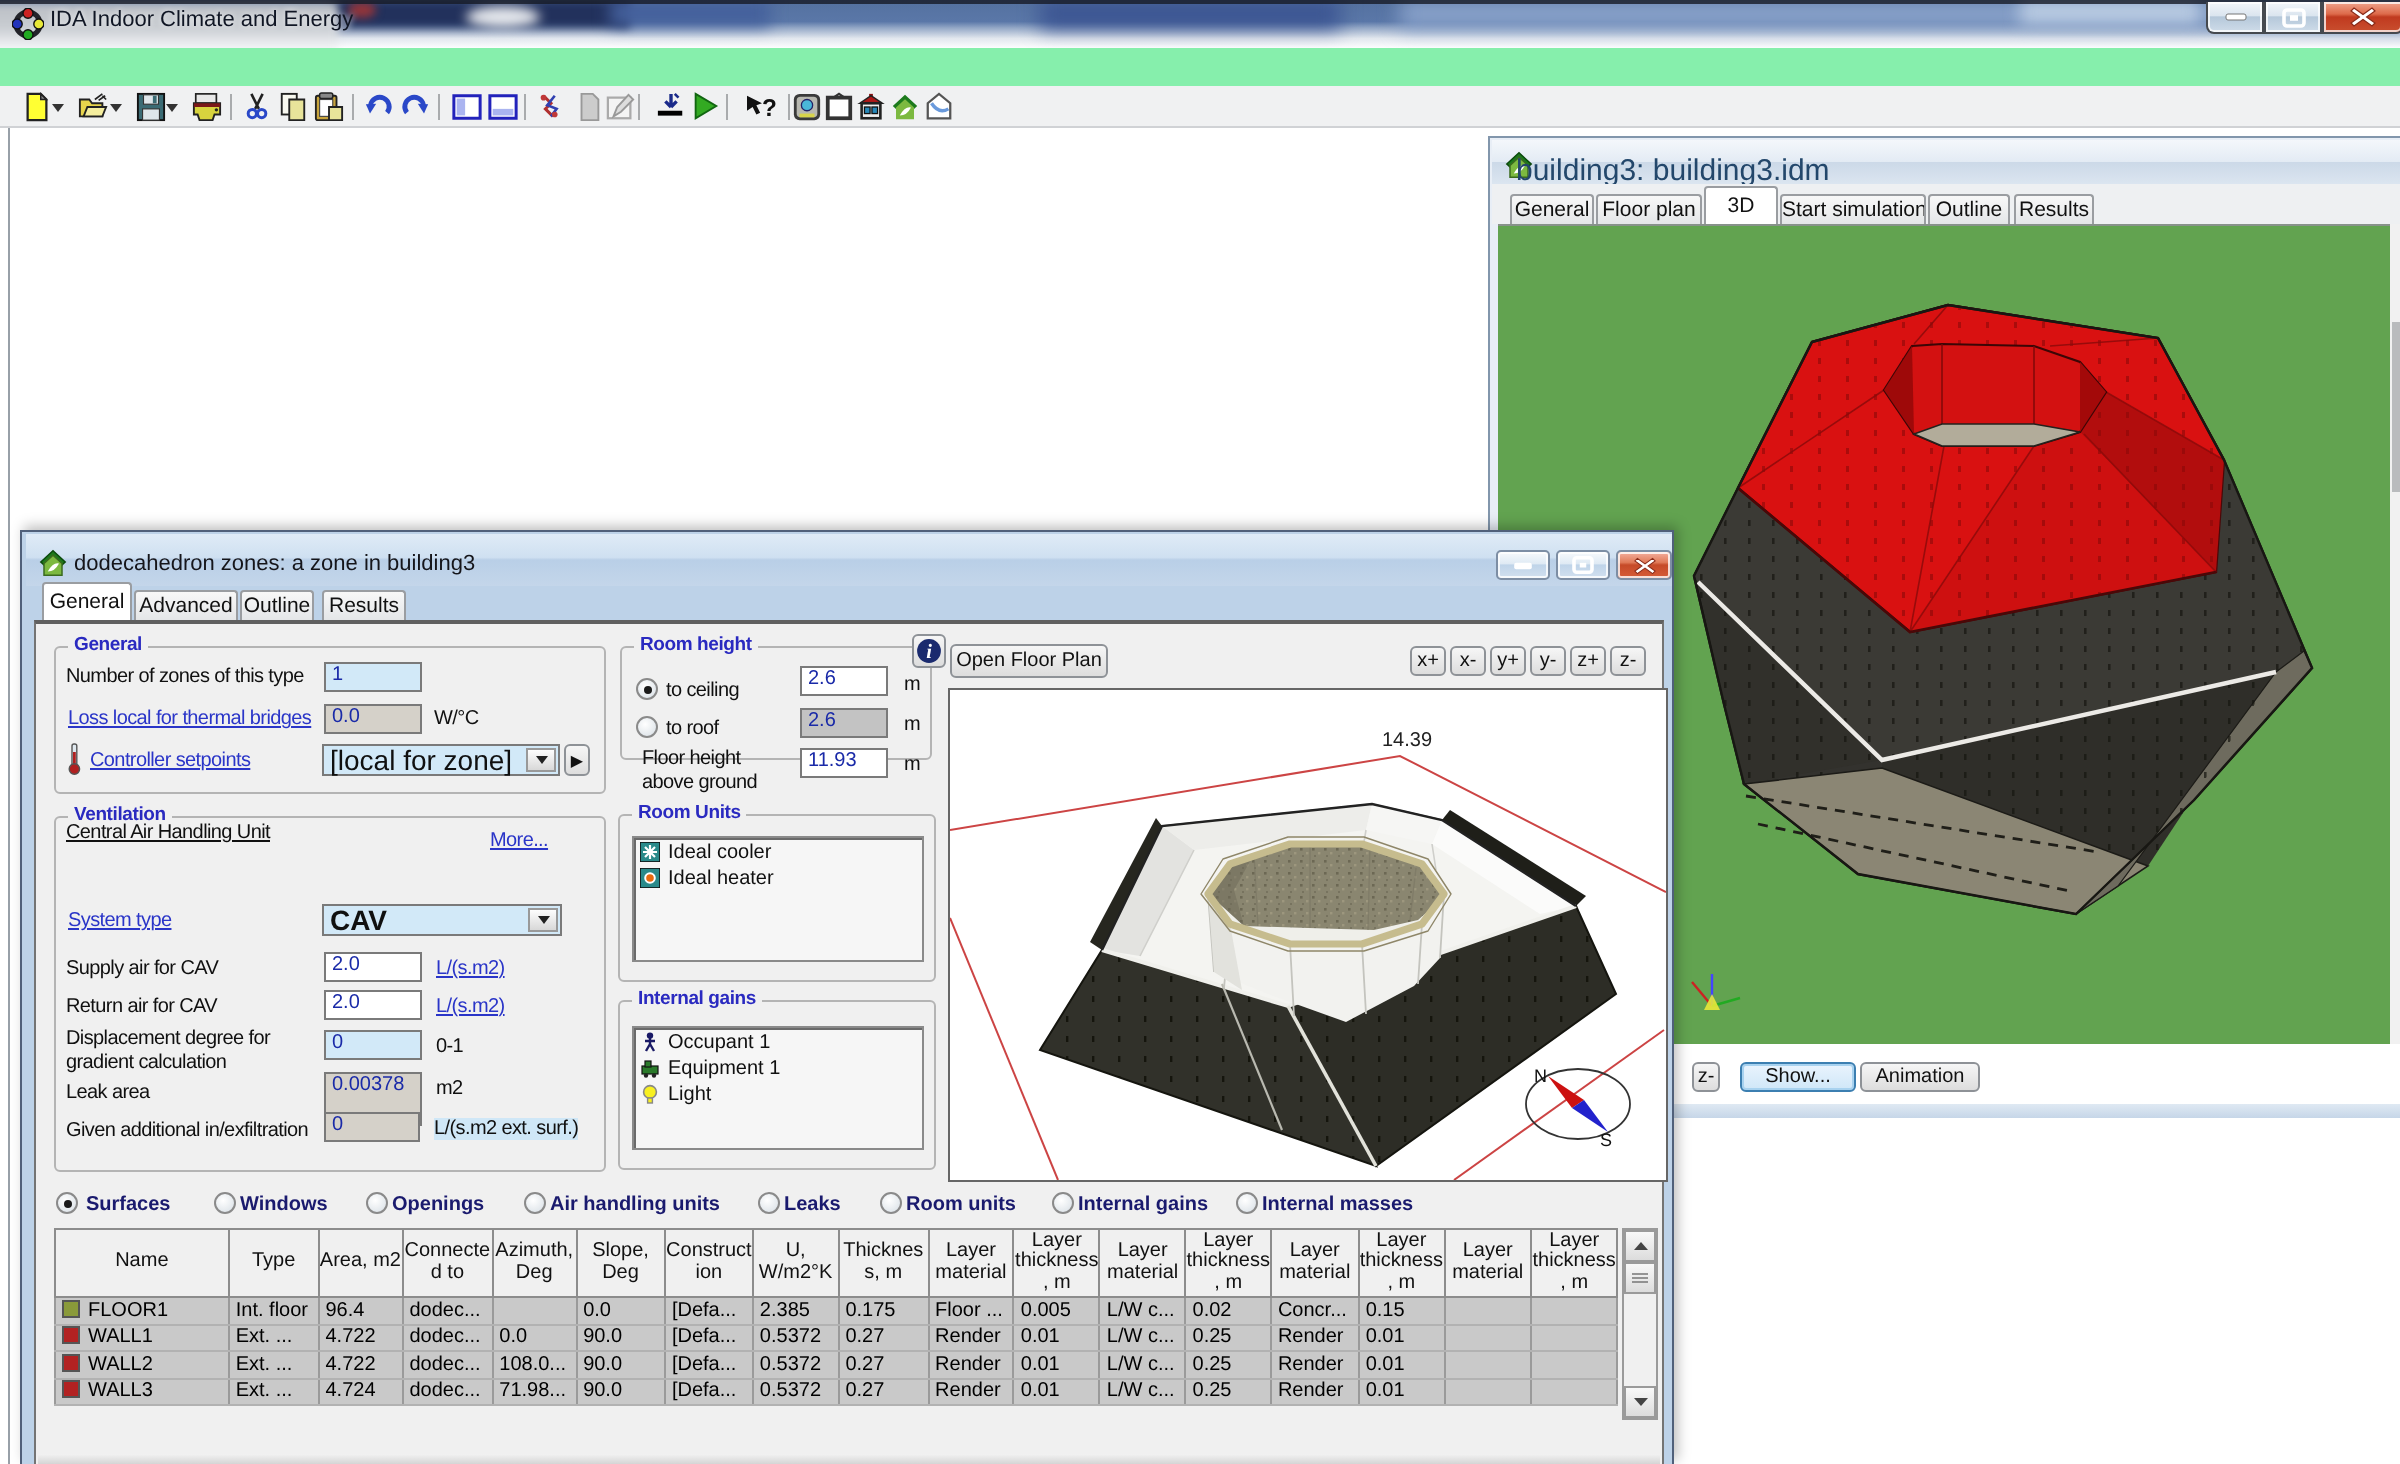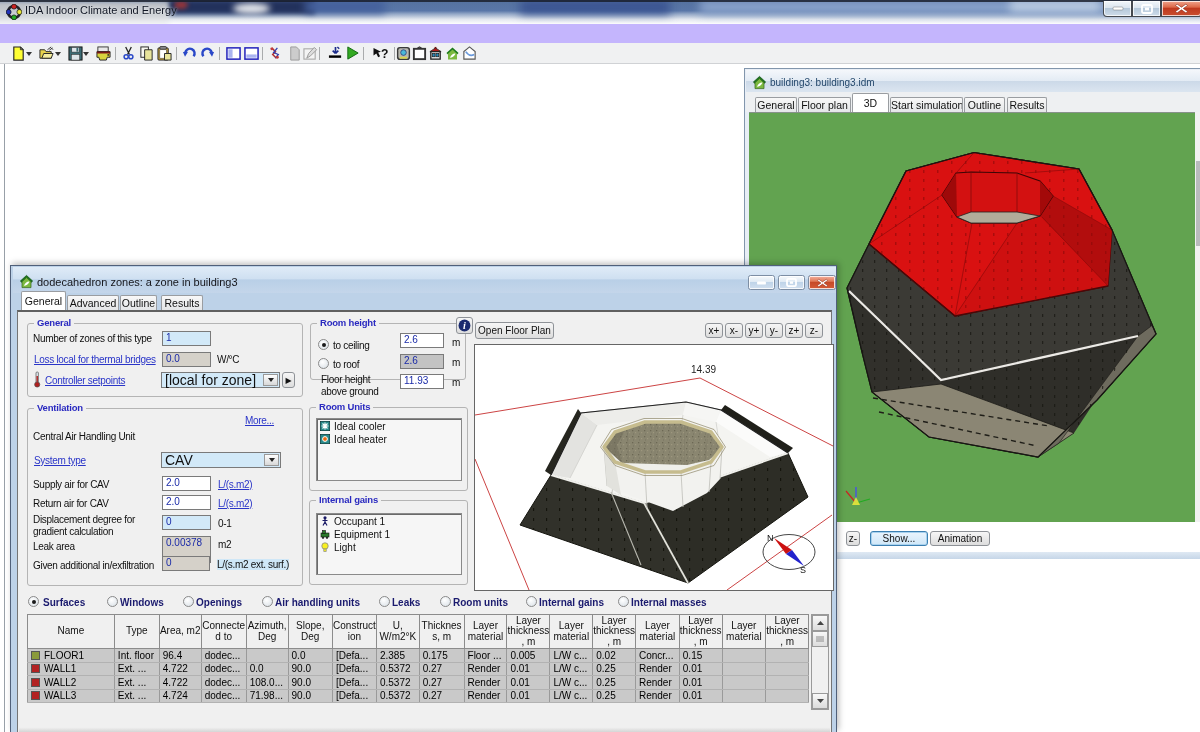--- a/index.html
+++ b/index.html
@@ -1,17 +1,17 @@
 <!DOCTYPE html>
 <html><head>
 <meta charset="utf-8">
 <style>
 * { margin:0; padding:0; box-sizing:border-box; }
 html,body { width:1200px; height:732px; overflow:hidden; font-family:"Liberation Sans", sans-serif; }
-#app { position:absolute; left:0; top:0; width:1200px; height:732px; background:#c4b5fd; }
+#app { position:absolute; left:0; top:0; width:1200px; height:732px; background:#86efac; }
 .abs { position:absolute; }
 
 
 #titlebar { left:0; top:0; width:1200px; height:24px; background:linear-gradient(to bottom,#54719f 0%,#5a77a8 45%,#93a7c6 58%,#e2e7ee 80%,#fdfdfe 100%); overflow:hidden; }
 #tb-dark1 { left:165px; top:0; width:150px; height:14px; background:#22315c; position:absolute; filter:blur(2.5px); }
 #tb-red { left:174px; top:1px; width:14px; height:8px; background:#93353a; border-radius:50%; position:absolute; filter:blur(2px); }
 #tb-cloud1 { left:233px; top:3px; width:37px; height:11px; background:#e4e7ec; border-radius:50%; position:absolute; filter:blur(3px); }
 #tb-dark2 { left:305px; top:0; width:80px; height:13px; background:#44609c; position:absolute; filter:blur(4px); }
 #tb-dark3 { left:520px; top:0; width:150px; height:14px; background:#3a5391; position:absolute; filter:blur(5px); }
 #tb-light1 { left:700px; top:0; width:520px; height:14px; background:#8aa3cb; position:absolute; filter:blur(5px); }
@@ -40,21 +40,21 @@
 .tsep { position:absolute; top:4px; width:1px; height:13px; background:#a9abad; }
 .tarr { position:absolute; top:9px; width:0; height:0; border-left:3.5px solid transparent; border-right:3.5px solid transparent; border-top:4px solid #333; }
 
 
 #workspace { left:0; top:64px; width:1200px; height:668px; background:#fff; }
 #ws-left-border { left:4px; top:64px; width:1px; height:668px; background:#98a0a8; }
 
 
 #bwin { left:744px; top:68px; width:456px; height:491px; background:#e8eef6; border:1px solid #8296ac; border-right:none; }
 #bwin-title { position:absolute; left:1px; top:1px; width:454px; height:22px; background:linear-gradient(to bottom,#f4f7fb 0%,#e3ebf4 50%,#ccd9e8 51%,#dbe5f0 100%); }
-#bwin-title .txt { position:absolute; left:24px; top:7px; font-size:10px; color:#23476b; }
+#bwin-title .txt { position:absolute; left:12px; top:7px; font-size:15px; color:#23476b; }
 #bwin-tabs { position:absolute; left:1px; top:23px; width:455px; height:20px; background:#eef0f2; }
 .tab { position:absolute; bottom:0; height:15px; background:linear-gradient(to bottom,#f8f8f8,#e4e6e8); border:1px solid #9a9da1; border-bottom:none; border-radius:2px 2px 0 0; font-size:10.5px; white-space:nowrap; overflow:hidden; color:#111; text-align:center; line-height:14px; }
 .tab.active { height:19px; background:#fff; line-height:18px; z-index:2; }
 #bwin-view { position:absolute; left:4px; top:43px; width:446px; height:410px; background:#62a350; border-top:1px solid #87928a; }
 #bwin-sb { position:absolute; left:450px; top:43px; width:6px; height:410px; background:#f1f1f1; }
 #bwin-sb .thumb { position:absolute; left:1px; top:49px; width:5px; height:85px; background:#b9bbbd; }
 #bwin-bottom { position:absolute; left:1px; top:453px; width:455px; height:30px; background:#fff; }
 #bwin-footer { position:absolute; left:1px; top:483px; width:455px; height:7px; background:linear-gradient(to bottom,#dfe9f3,#c6d6e8); }
 .pbtn { position:absolute; background:linear-gradient(to bottom,#f6f6f6,#dddddd); border:1px solid #8e9297; border-radius:3px; font-size:10px; white-space:nowrap; overflow:hidden; color:#111; text-align:center; }
 
@@ -389,24 +389,24 @@
             <rect x="3.5" y="5" width="1.4" height="7" fill="#b02020"></rect>
             <circle cx="4.2" cy="13.5" r="2.6" fill="#b02020" stroke="#555" stroke-width="0.7"></circle>
           </svg>
         <div class="flink" style="left:17px;top:51px;">Controller setpoints</div>
         <div class="fdrop" style="left:133px;top:48px;width:119px;height:16px;line-height:14px;">[local for zone]<span class="db"></span></div>
         <div class="pbtn" style="left:254px;top:48px;width:13px;height:16px;line-height:15px;font-size:8px;">▶</div>
       </div>
 
       <div class="gbox" style="left:9px;top:96px;width:276px;height:178px;">
         <div class="glabel">Ventilation</div>
-        <div class="flabel" style="left:5px;top:22px;">Central Air Handling Unit</div>
+        <div class="flabel" style="left:5px;top:2px;text-decoration:underline;">Central Air Handling Unit</div>
         <div class="flink" style="left:217px;top:6px;">More...</div>
         <div class="flink" style="left:6px;top:46px;">System type</div>
-        <div class="fdrop" style="left:133px;top:43px;width:120px;height:16px;line-height:14px;">CAV<span class="db"></span></div>
+        <div class="fdrop" style="left:133px;top:43px;width:120px;height:16px;line-height:14px;font-weight:bold;">CAV<span class="db"></span></div>
         <div class="flabel" style="left:5px;top:70px;">Supply air for CAV</div>
         <div class="finput" style="left:134px;top:67px;width:49px;height:15px;">2.0</div>
         <div class="flink" style="left:190px;top:70px;">L/(s.m2)</div>
         <div class="flabel" style="left:5px;top:89px;">Return air for CAV</div>
         <div class="finput" style="left:134px;top:86px;width:49px;height:15px;">2.0</div>
         <div class="flink" style="left:190px;top:89px;">L/(s.m2)</div>
         <div class="flabel" style="left:5px;top:105px;">Displacement degree for</div>
         <div class="flabel" style="left:5px;top:117px;">gradient calculation</div>
         <div class="finput blue" style="left:134px;top:106px;width:49px;height:15px;">0</div>
         <div class="flabel" style="left:190px;top:109px;">0-1</div>

